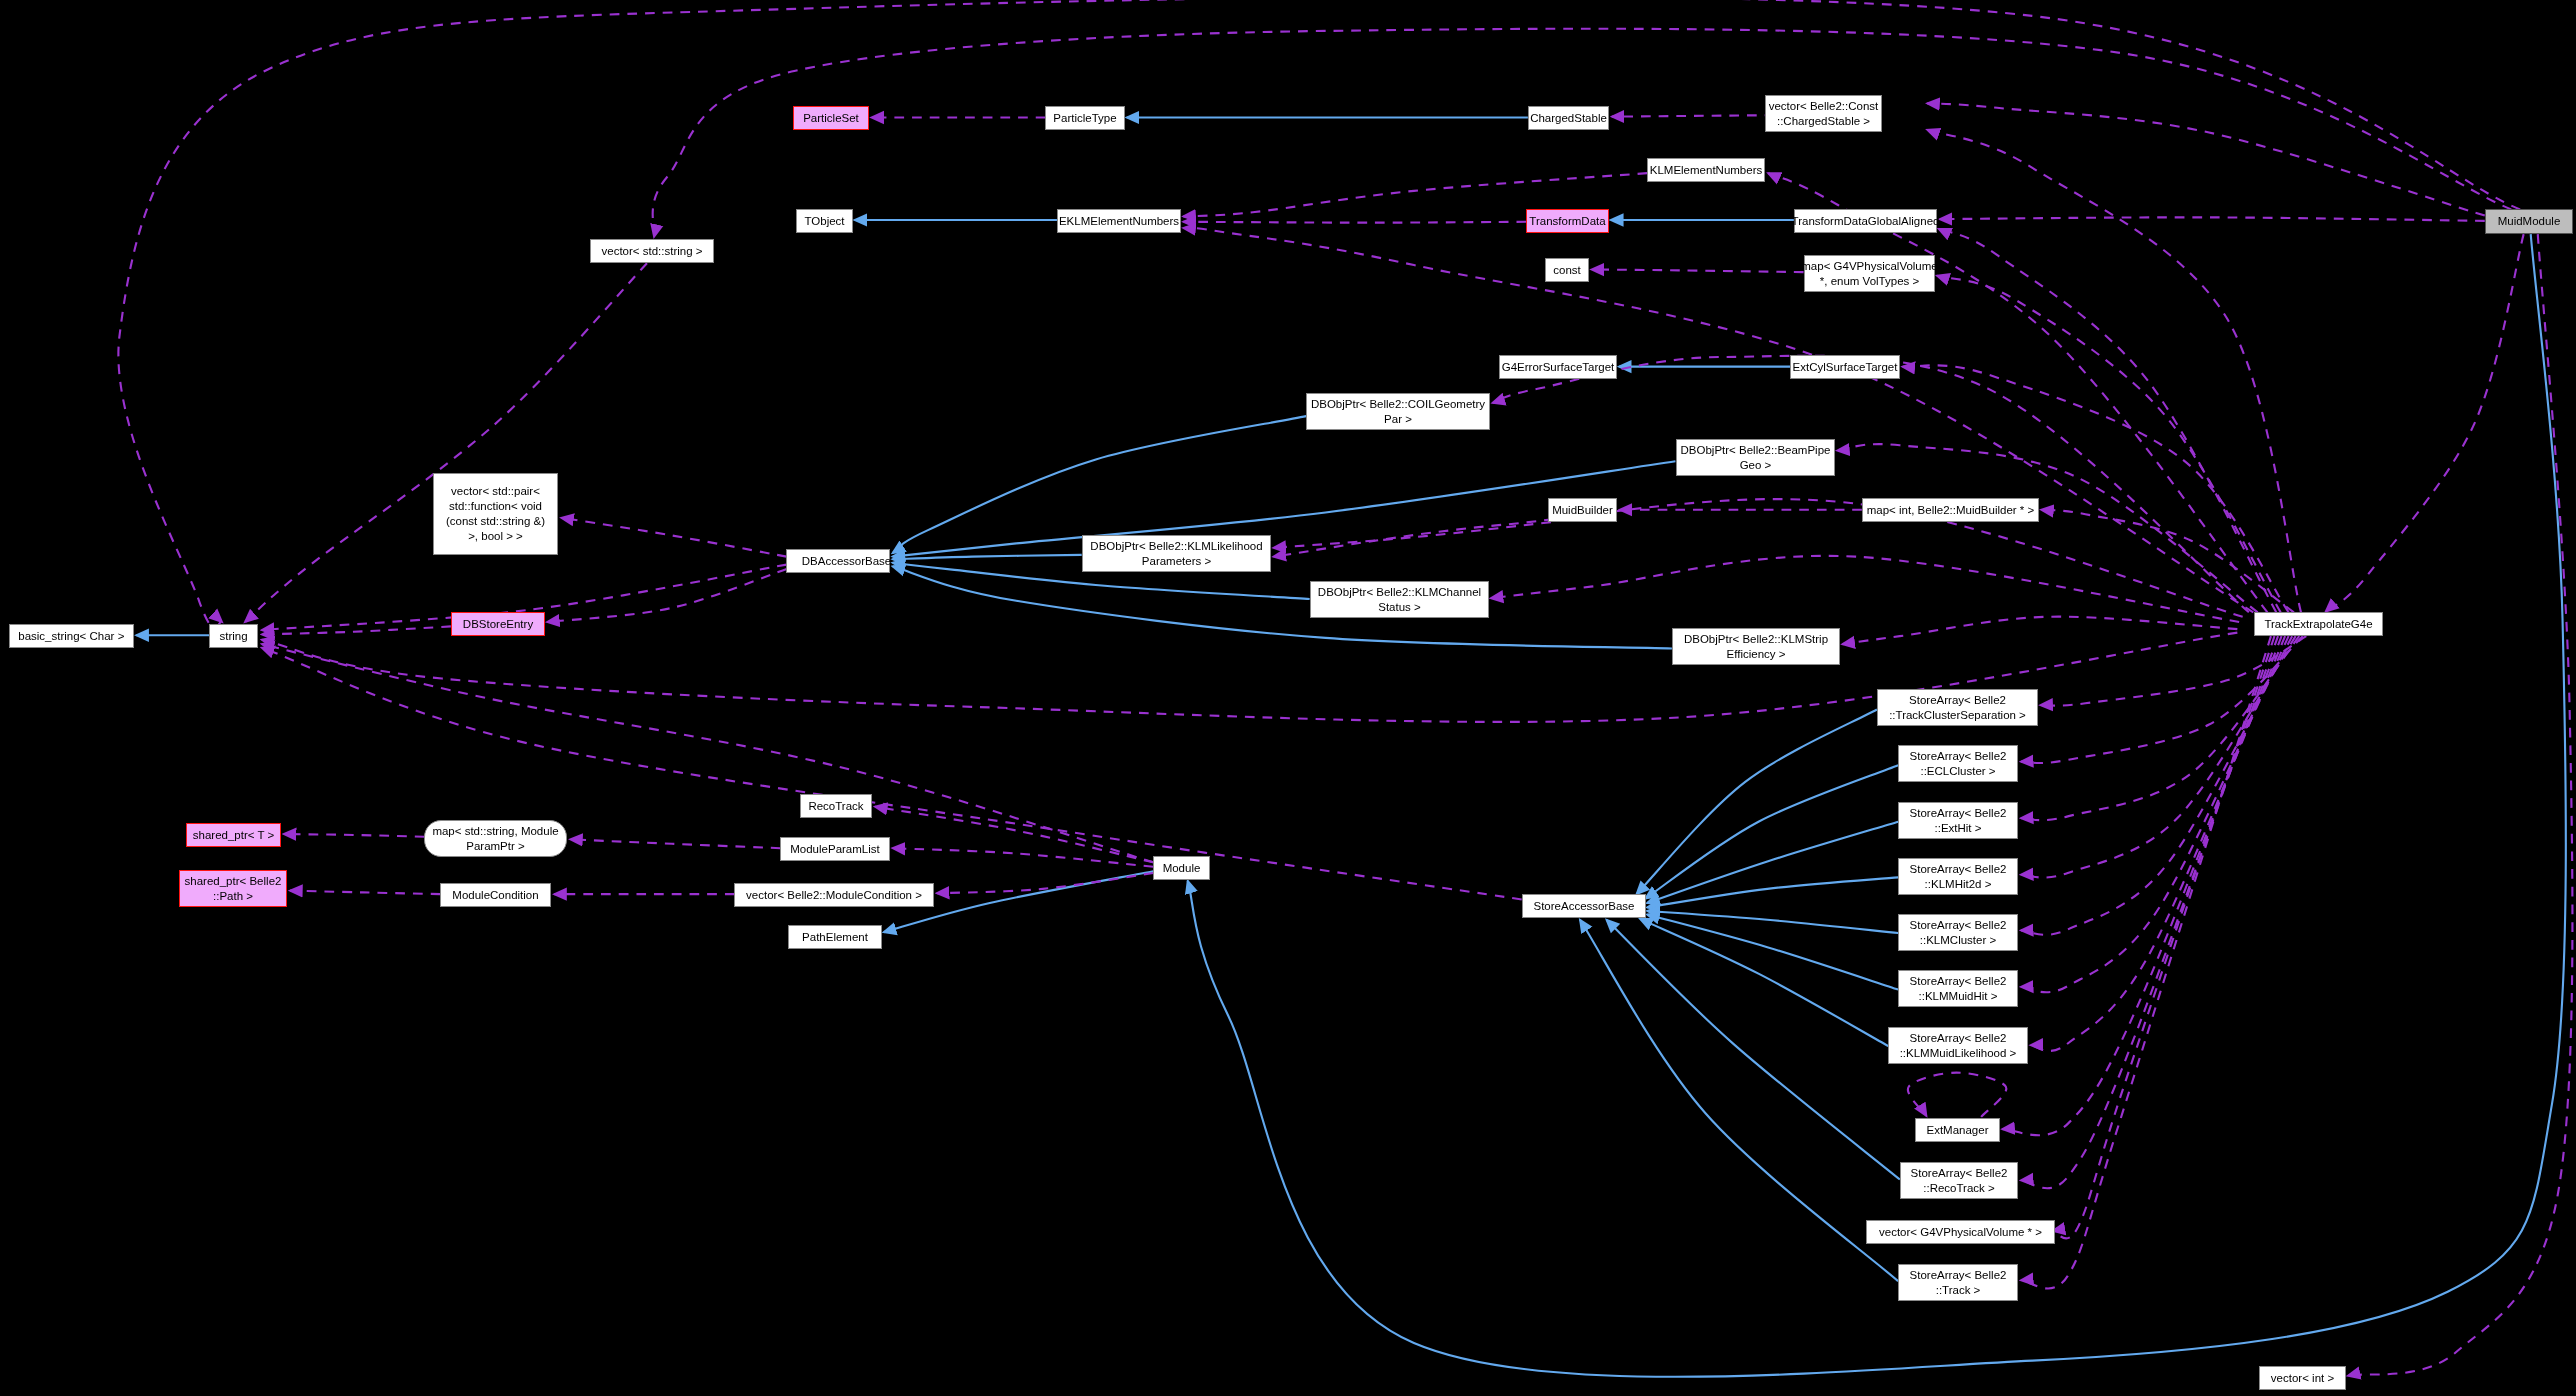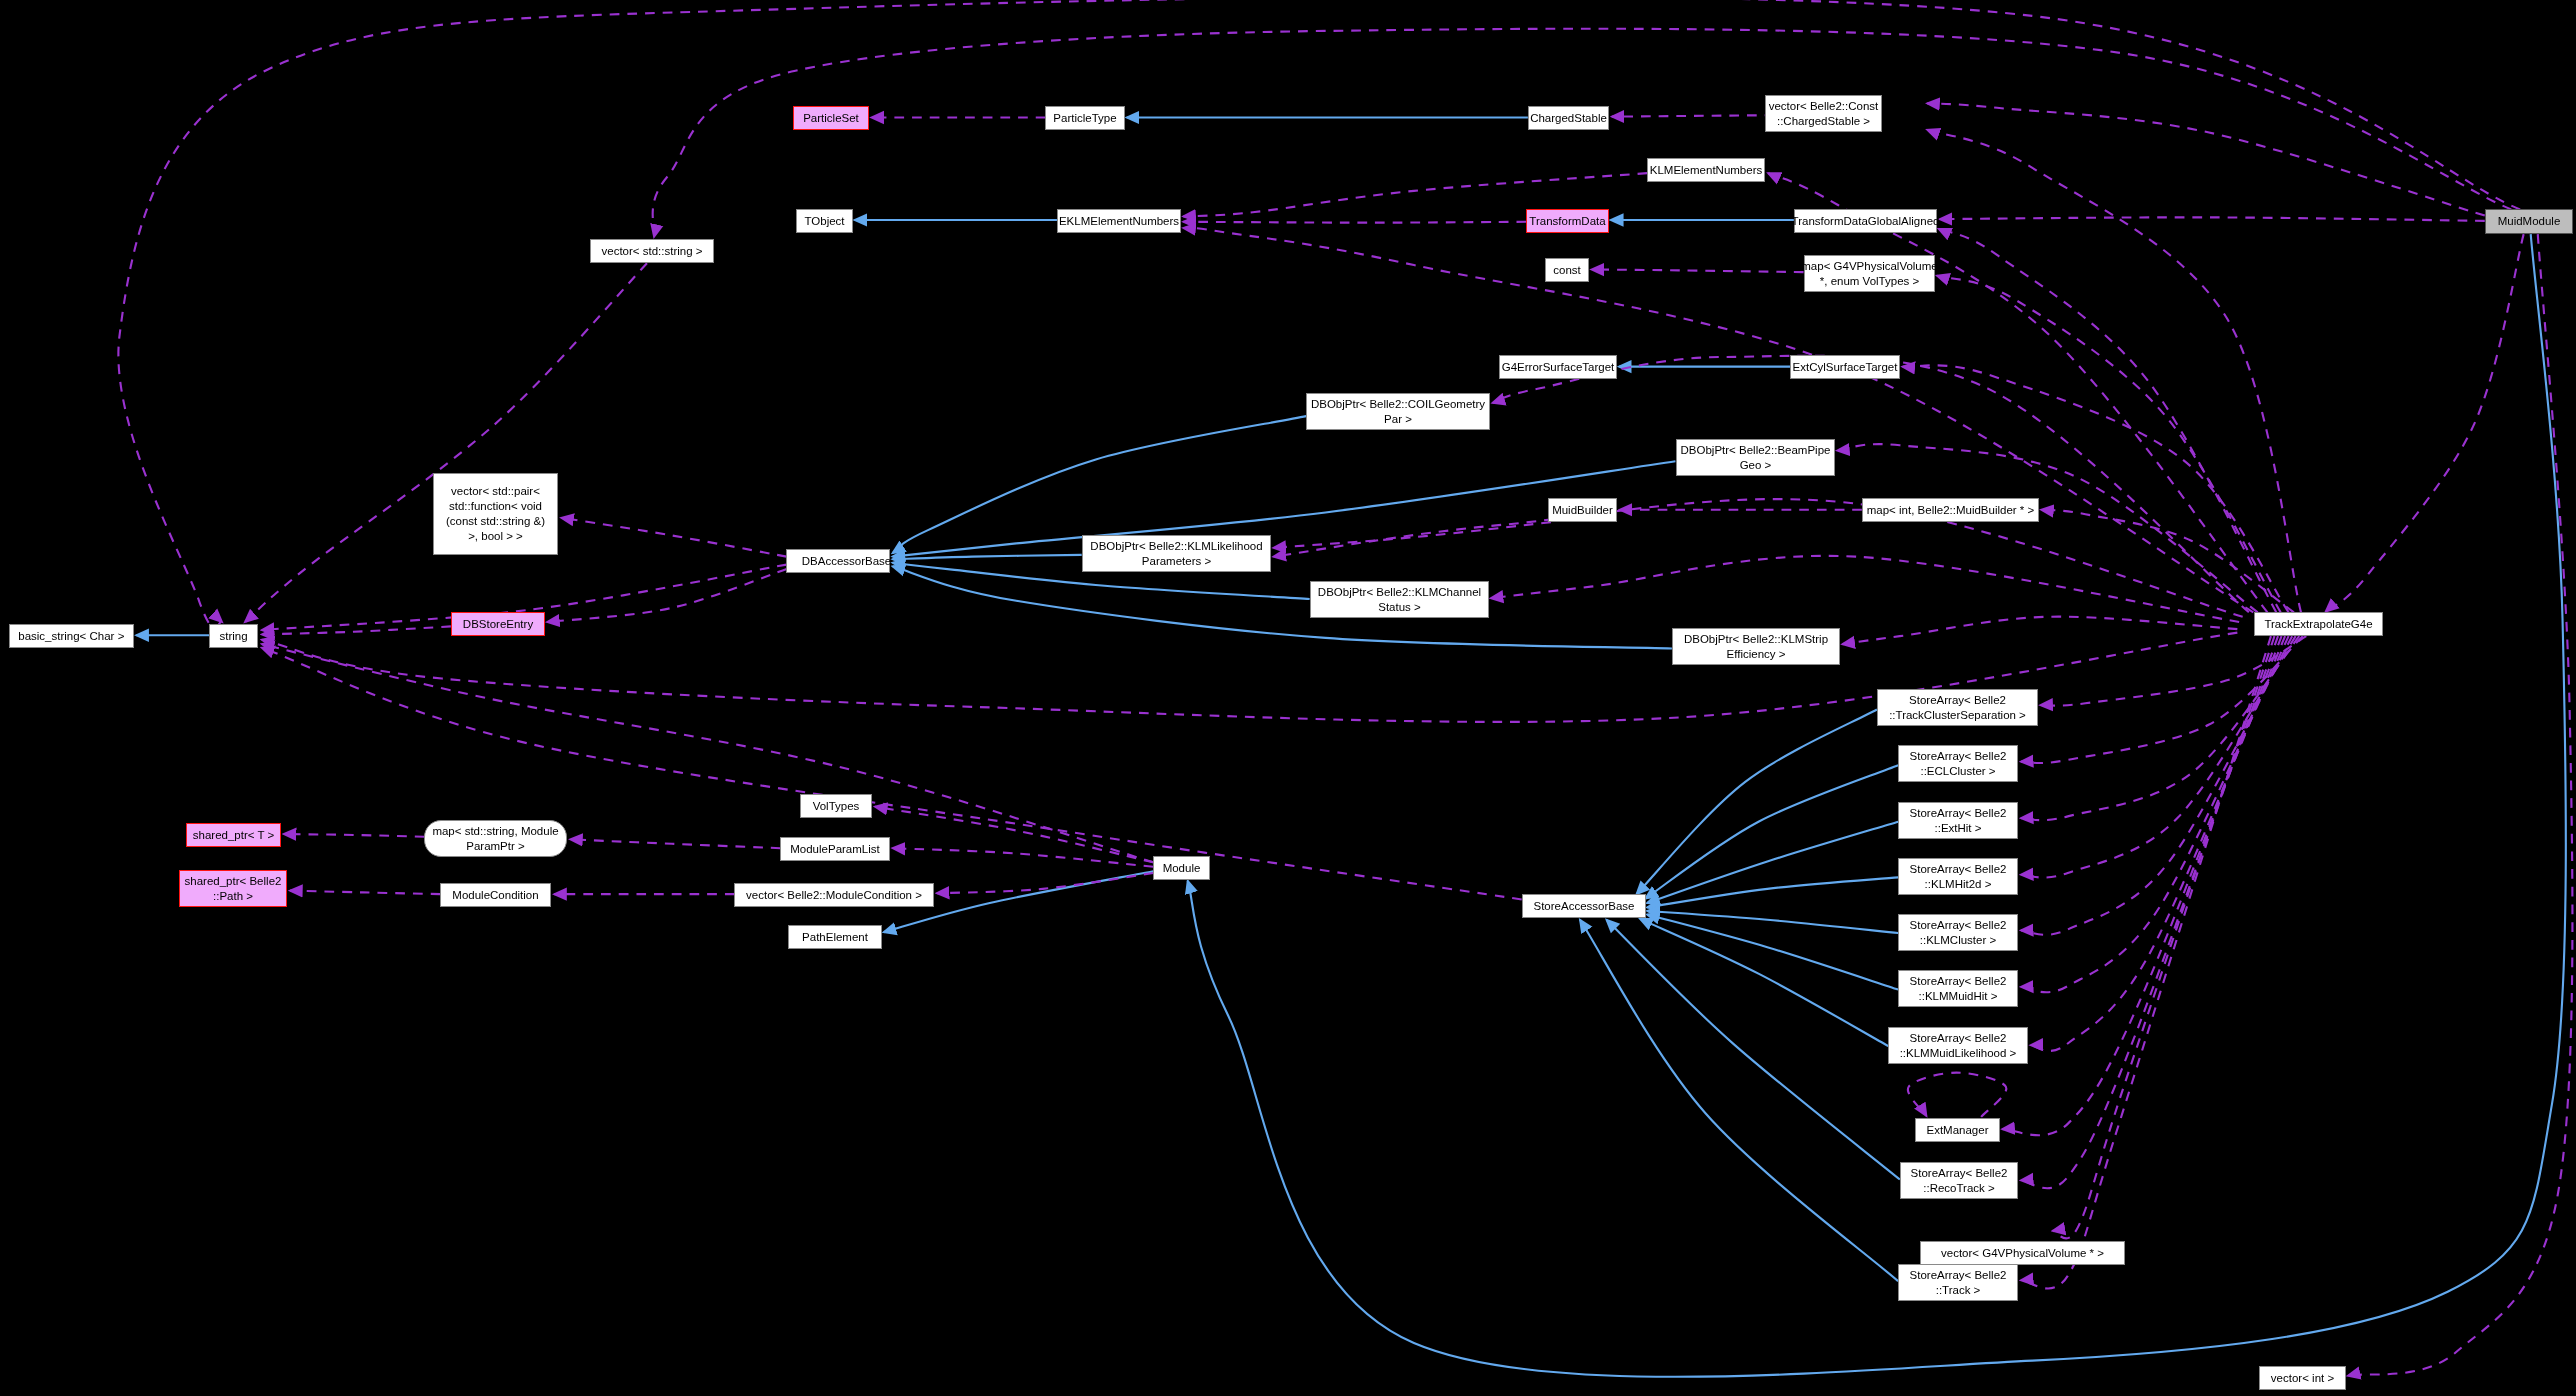--- a/index.html
+++ b/index.html
@@ -202,21 +202,21 @@
         <div>ParamPtr &gt;</div>
       </div>
       <div class="node red" style="left: 179px; top: 870px; width: 108px; height: 37px;">
         <div>shared_ptr&lt; Belle2</div>
         <div>::Path &gt;</div>
       </div>
       <div class="node" style="left: 440px; top: 883px; width: 111px; height: 24px;">
         <div>ModuleCondition</div>
       </div>
       <div class="node" style="left: 800px; top: 794px; width: 72px; height: 24px;">
-        <div>VolTypes</div>
+        <div>RecoTrack</div>
       </div>
       <div class="node" style="left: 780px; top: 837px; width: 110px; height: 24px;">
         <div>ModuleParamList</div>
       </div>
       <div class="node" style="left: 734px; top: 883px; width: 200px; height: 24px;">
         <div>vector&lt; Belle2::ModuleCondition &gt;</div>
       </div>
       <div class="node" style="left: 788px; top: 925px; width: 94px; height: 24px;">
         <div>PathElement</div>
       </div>
@@ -254,21 +254,21 @@
         <div>StoreArray&lt; Belle2</div>
         <div>::KLMMuidLikelihood &gt;</div>
       </div>
       <div class="node" style="left: 1915px; top: 1118px; width: 85px; height: 24px;">
         <div>ExtManager</div>
       </div>
       <div class="node" style="left: 1900px; top: 1162px; width: 118px; height: 37px;">
         <div>StoreArray&lt; Belle2</div>
         <div>::RecoTrack &gt;</div>
       </div>
-      <div class="node" style="left: 1920px; top: 1220px; width: 205px; height: 24px; margin-top: 21px;">
+      <div class="node" style="left: 1866px; top: 1220px; width: 189px; height: 24px;">
         <div>vector&lt; G4VPhysicalVolume * &gt;</div>
       </div>
       <div class="node" style="left: 1898px; top: 1264px; width: 120px; height: 37px;">
         <div>StoreArray&lt; Belle2</div>
         <div>::Track &gt;</div>
       </div>
       <div class="node" style="left: 2259px; top: 1366px; width: 87px; height: 24px;">
         <div>vector&lt; int &gt;</div>
       </div>
       <div class="node" style="left: 2238px; top: 612px; width: 129px; height: 24px; margin-left: 16px;">

